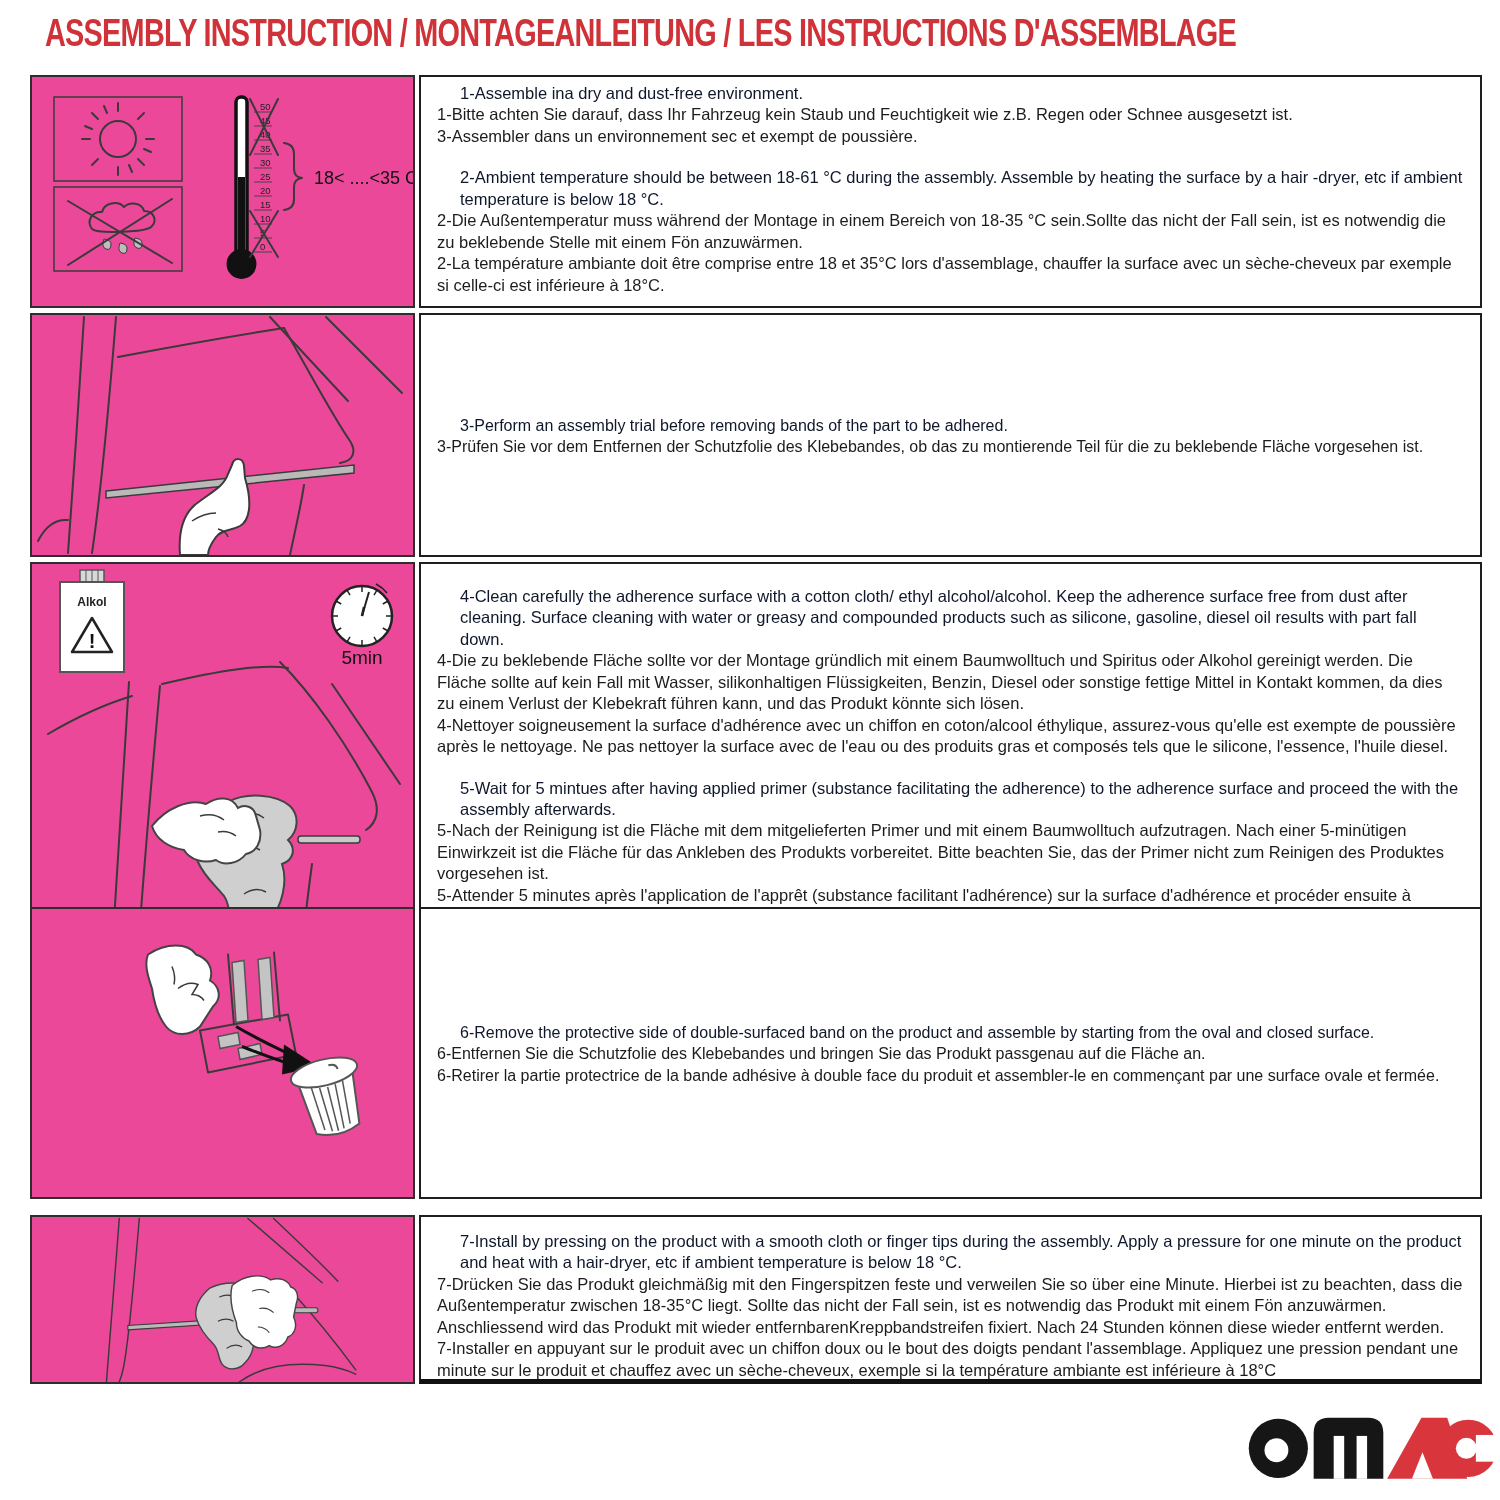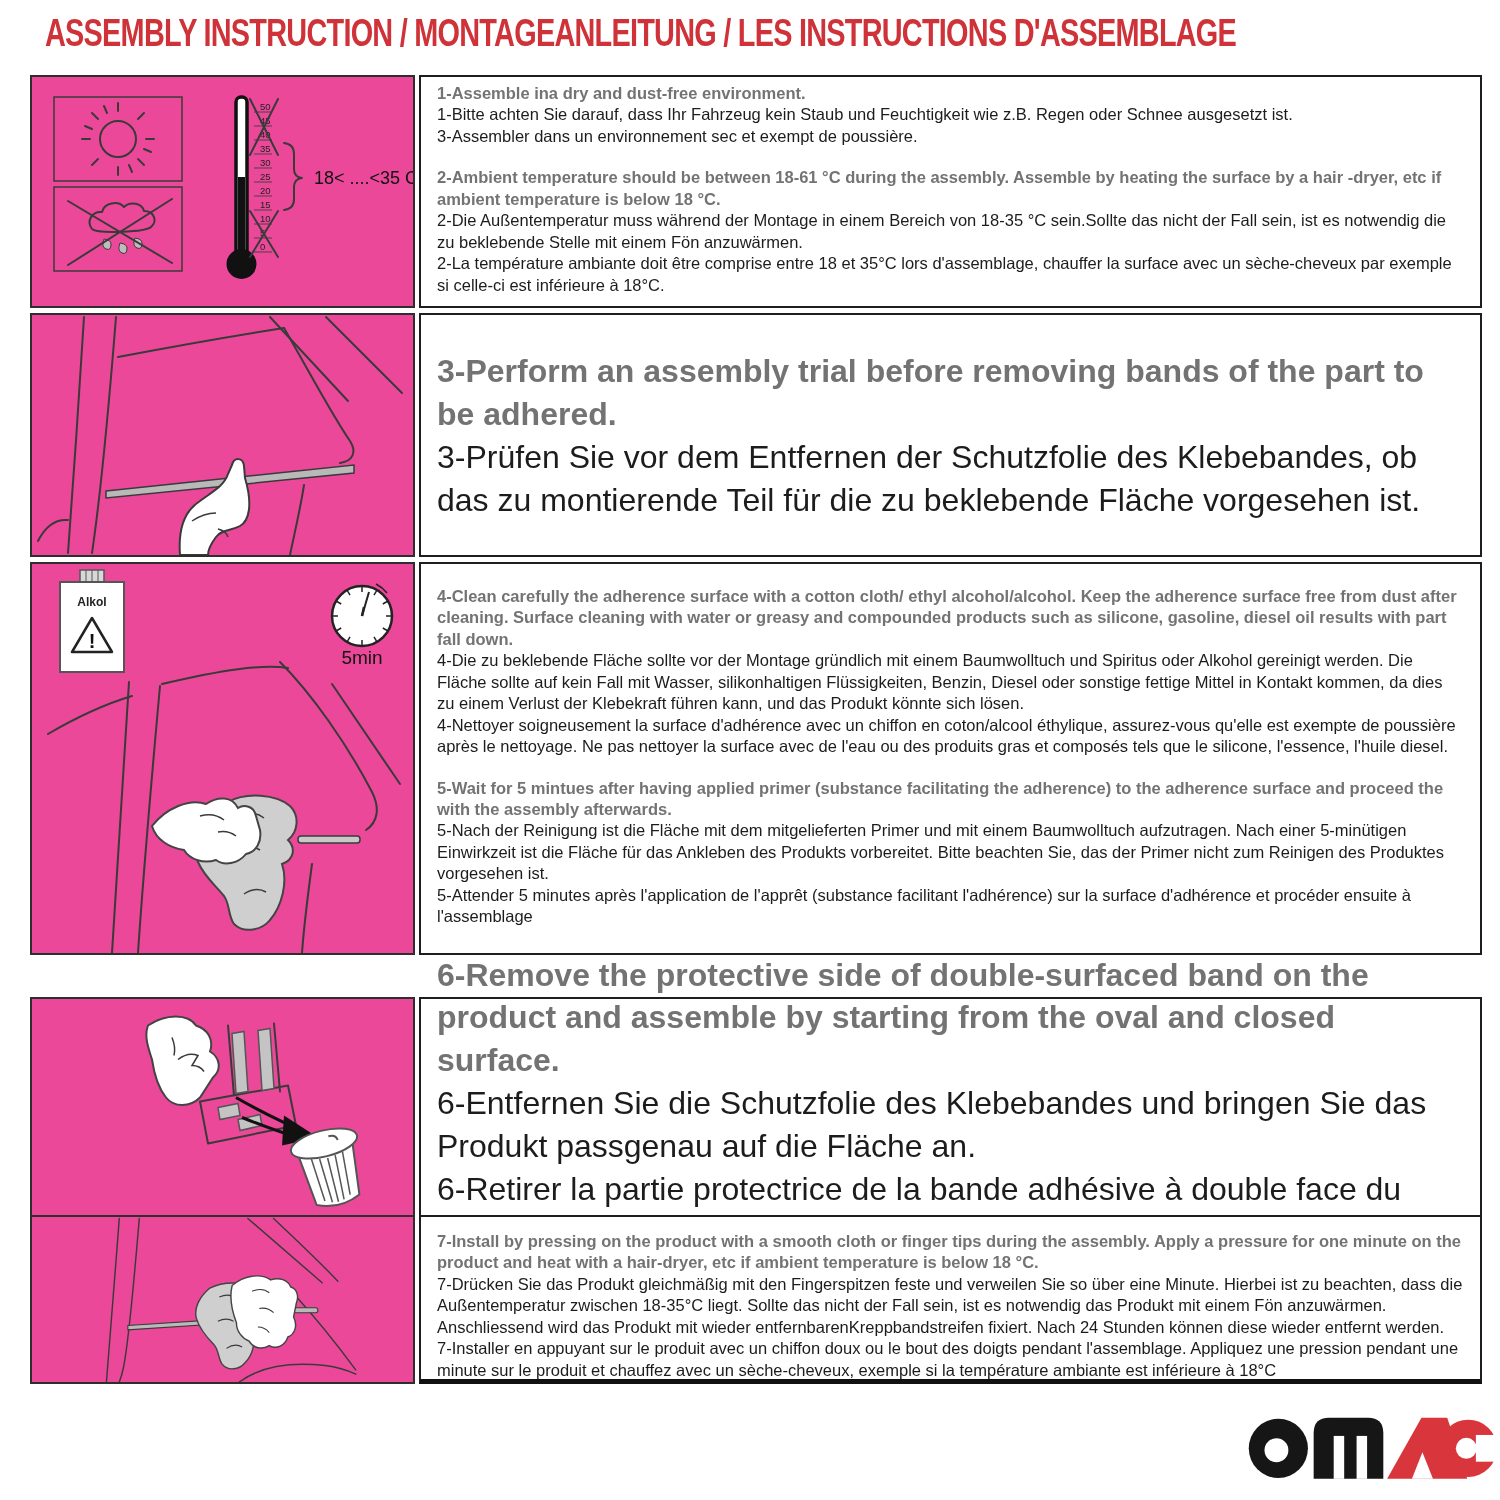--- a/index.html
+++ b/index.html
@@ -11,27 +11,27 @@
   .row{position:absolute;left:30px;width:1452px;}
   .imgbox{position:absolute;left:0;top:0;bottom:0;width:385px;
       border:2px solid #2e2e2e;box-sizing:border-box;background:#ec4899;}
   .imgbox svg{display:block;width:100%;height:100%;}
   .textbox{position:absolute;left:389px;right:0;top:0;bottom:0;
       border:2px solid #1e1e1e;box-sizing:border-box;background:#fff;
       padding:6px 16px 4px 16px;}
   .center{display:flex;flex-direction:column;justify-content:center;}
   p{margin:0;}
   .t-sm p{font-size:16.5px;line-height:1.3;}
-  .t-lg p{font-size:32px;line-height:1.34;}
-  p.b{font-weight:bold;color:#737373;}
+  .t-lg p{font-size:16px;line-height:1.34;}
+  p.b{font-weight:normal;color:#0f172a;margin-left:23px;}
   p.gap{margin-top:20px;}
   #row1{top:75px;height:233px;}
   #row2{top:313px;height:244px;}
   #row3{top:562px;height:393px;}
-  #row4{top:997px;height:254px;}
+  #row4{top:907px;height:292px;}
   #row5{top:1215px;height:169px;}
   #row5 .textbox{border-bottom:5px solid #111;}
   .logo{position:absolute;top:1402px;left:1226px;width:274px;height:84px;
       background:#fff;display:flex;align-items:center;padding-left:18px;
       box-sizing:border-box;z-index:5;}
   .line{stroke:#3a3a3a;stroke-width:2;fill:none;stroke-linecap:round;stroke-linejoin:round;}
   .thin{stroke:#3a3a3a;stroke-width:1.5;fill:none;}
   .num{font-size:9.5px;fill:#222;font-family:"Liberation Sans",sans-serif;}
 </style>
 </head>

